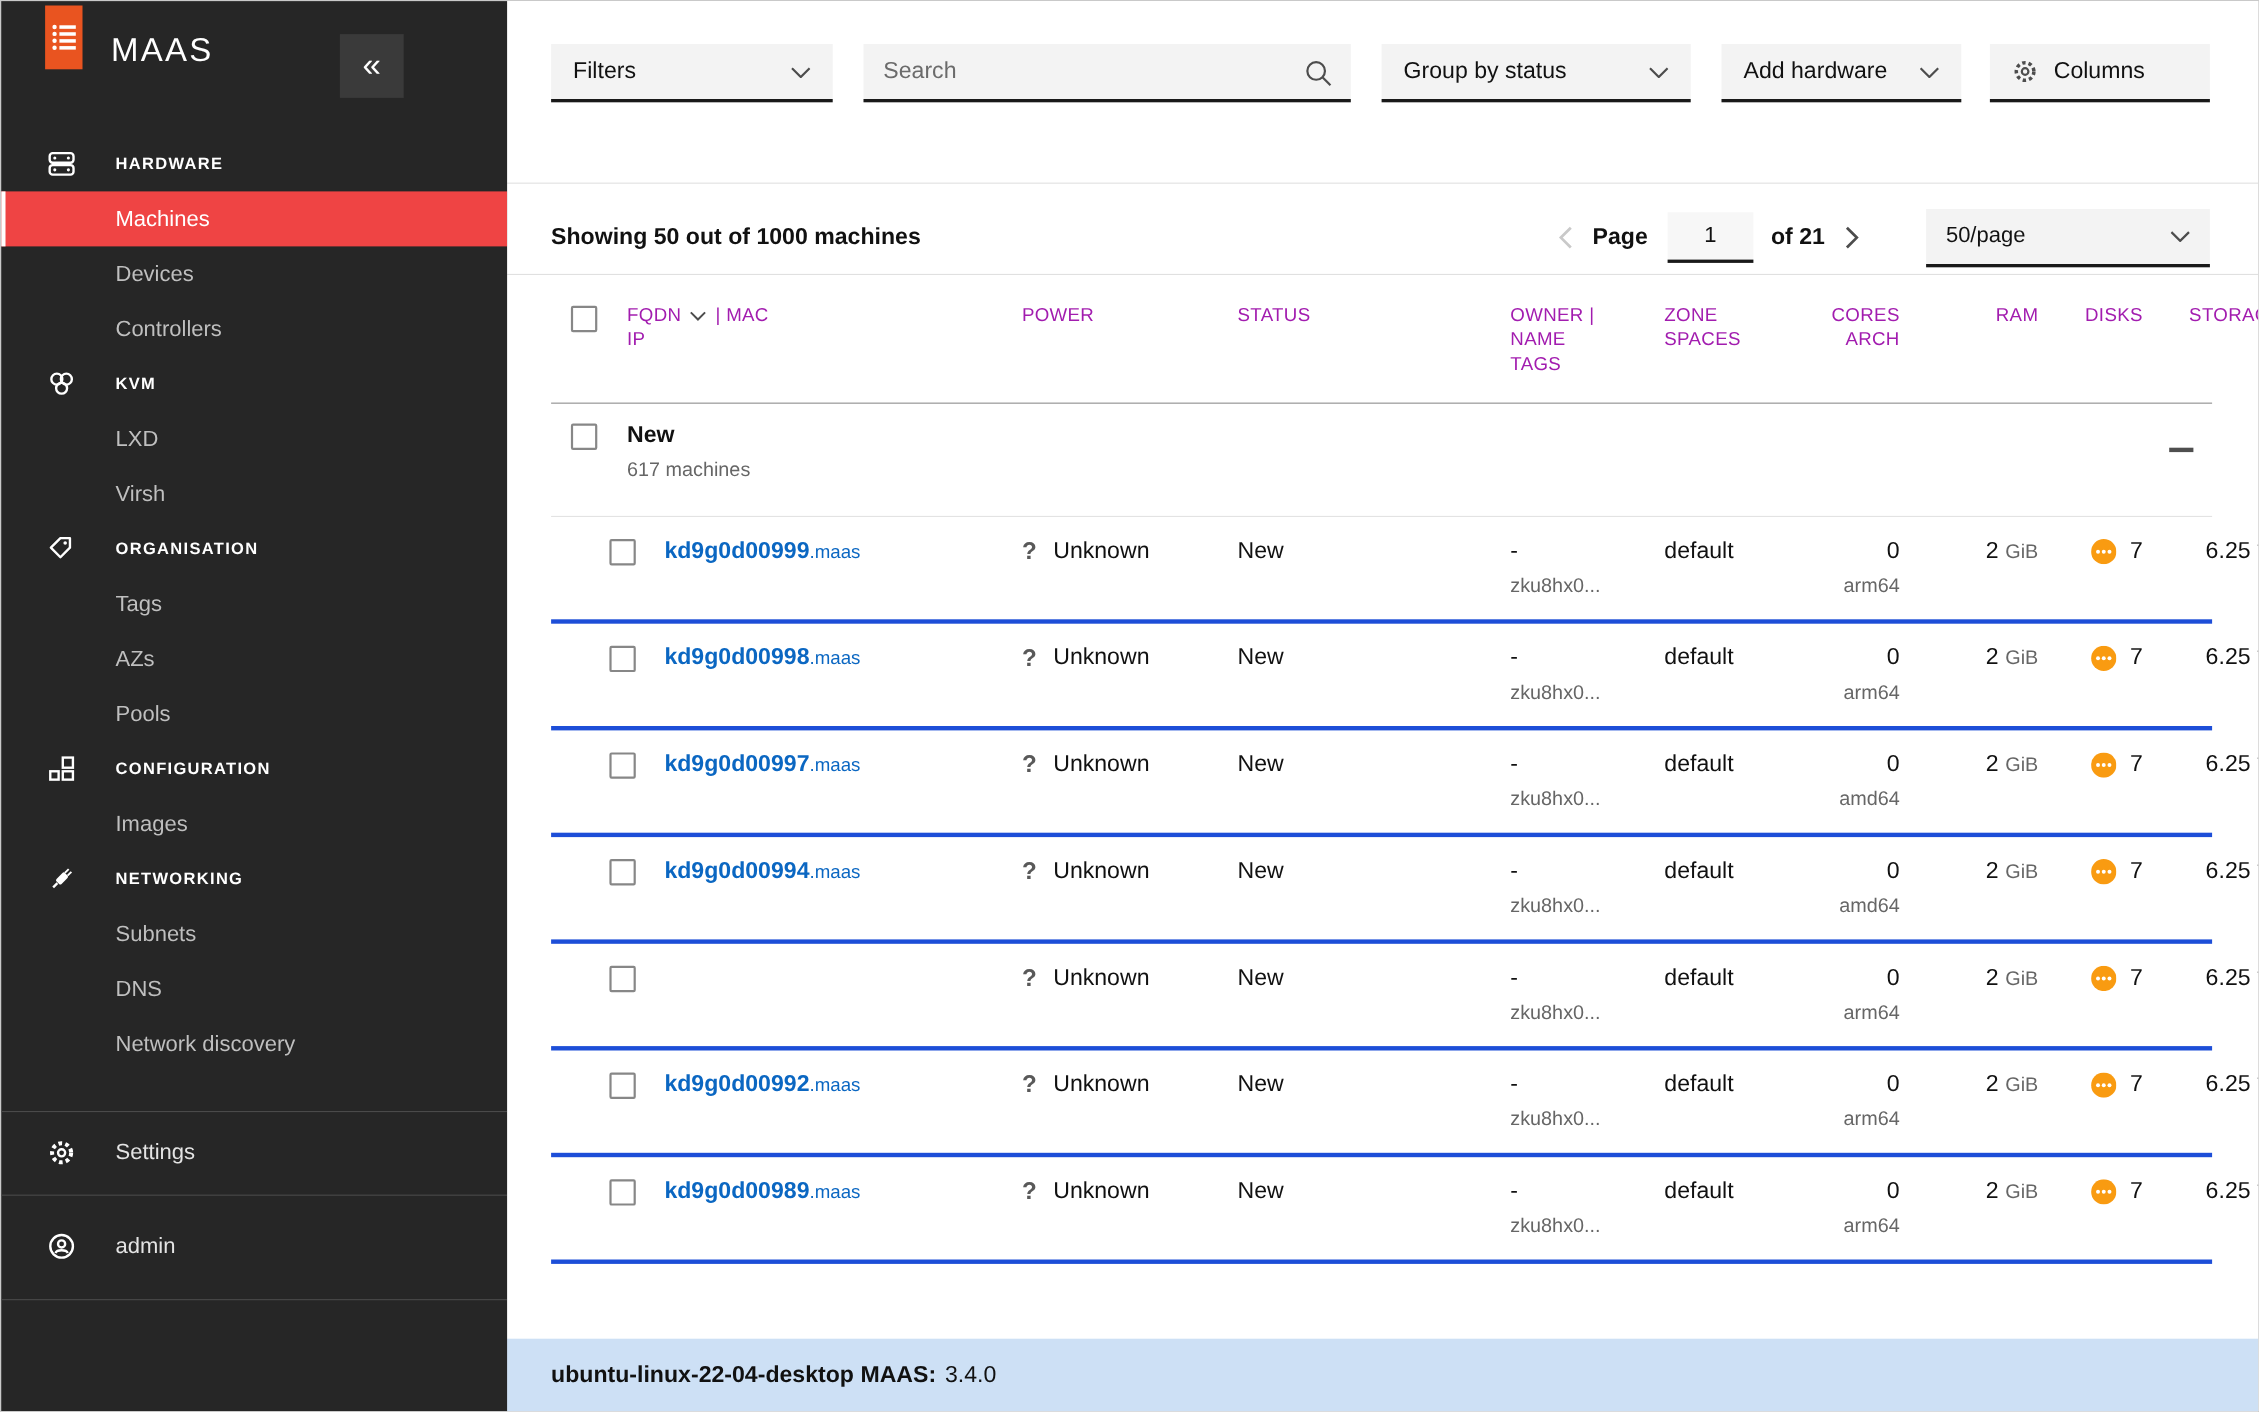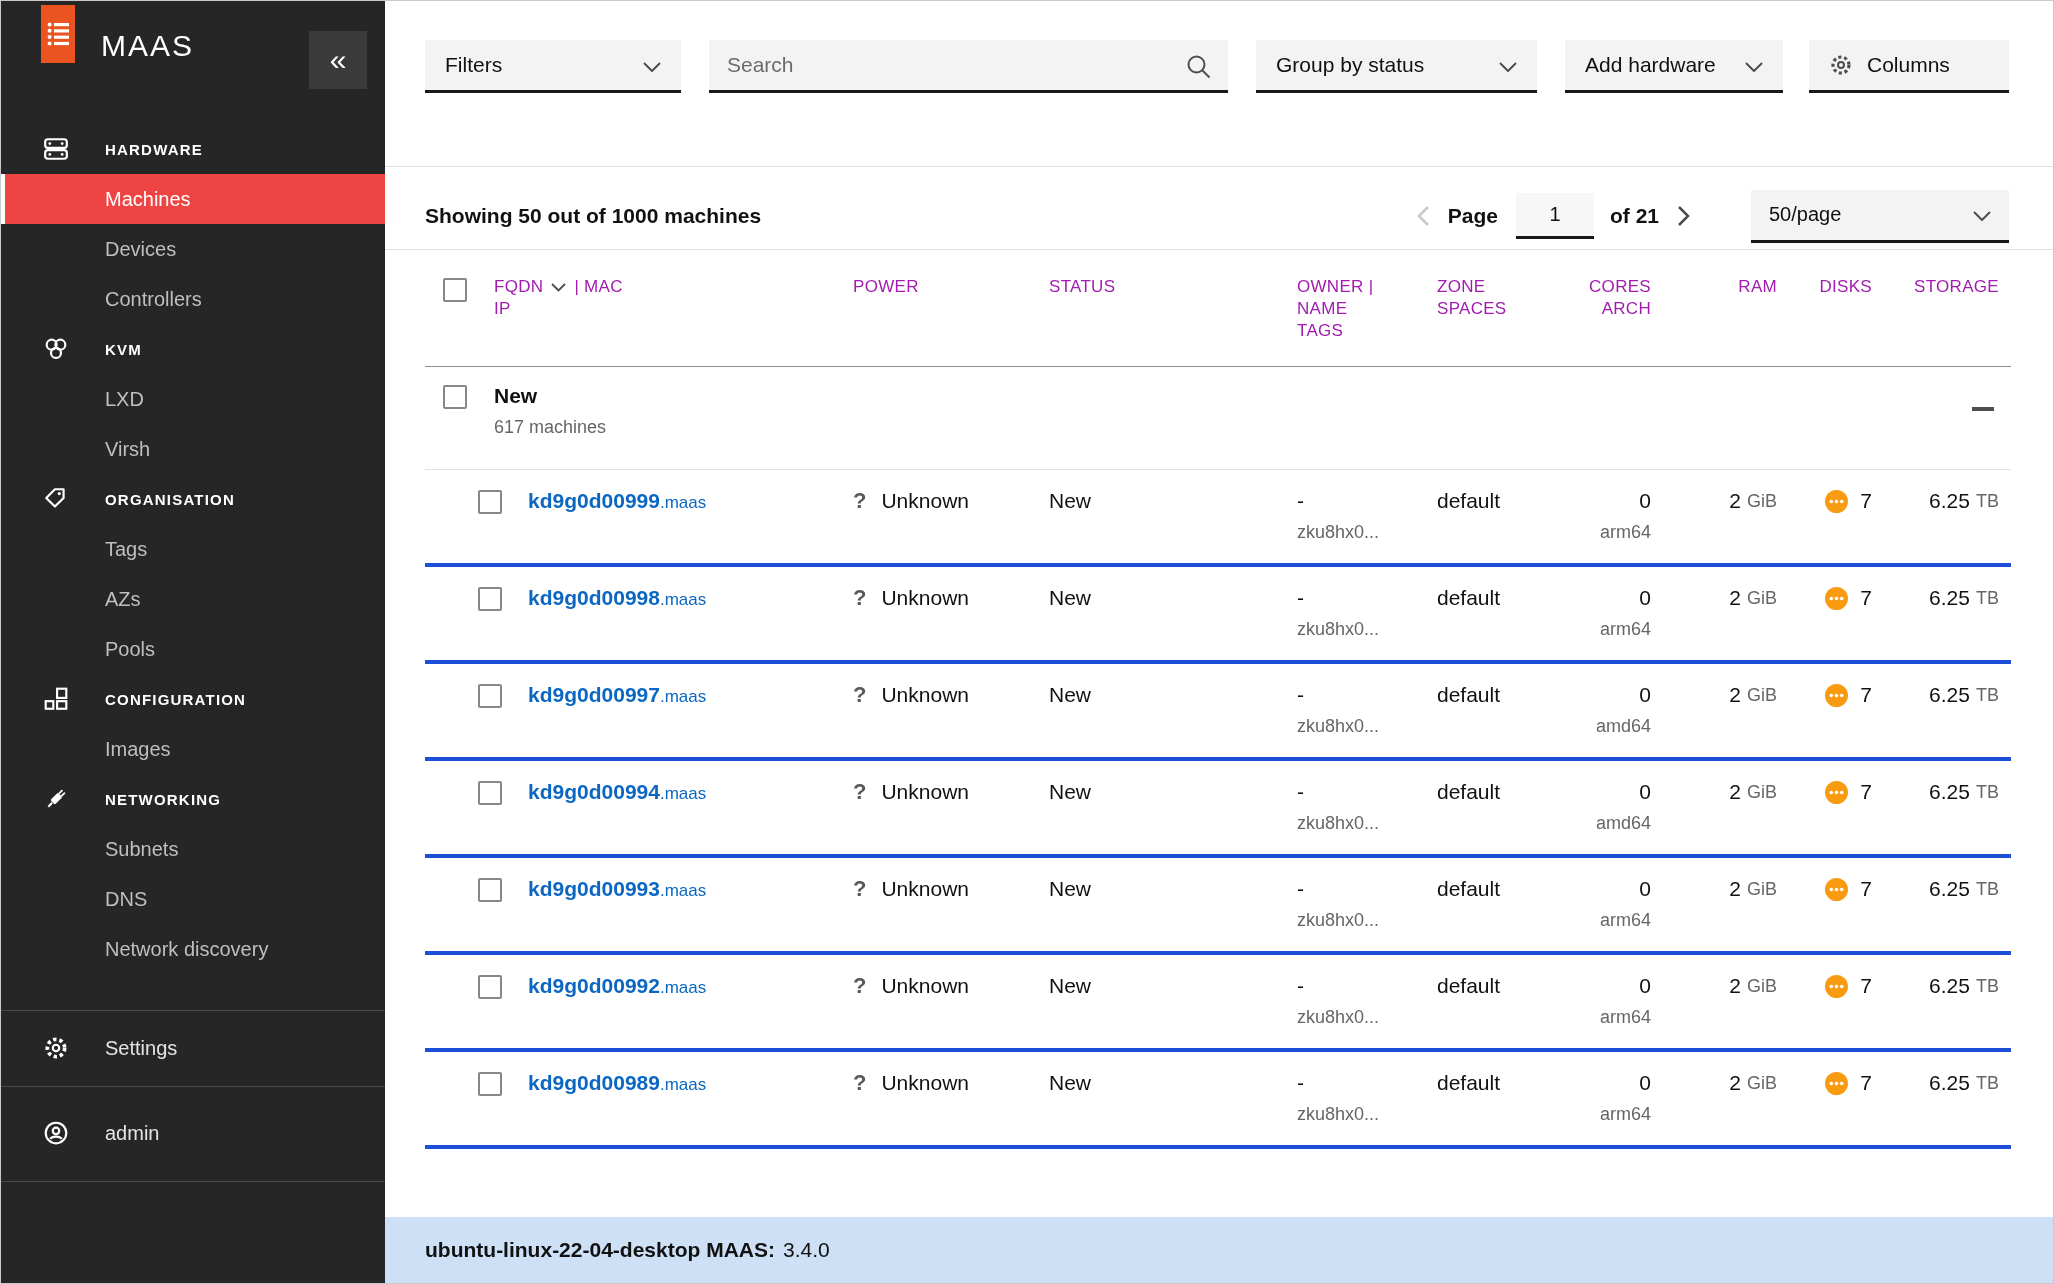--- a/index.html
+++ b/index.html
@@ -1,21 +1,21 @@
 <!DOCTYPE html>
 <html><head>
 <meta charset="utf-8">
 <style>
   * { box-sizing: border-box; margin: 0; padding: 0; }
   html,body { background:#fff; }
   body { font-family: "Liberation Sans", sans-serif; color:#111; }
   .app { width:2054px; height:1284px; display:flex; border:1px solid #c9c9c9; overflow:hidden; background:#fff; }
 
   
-  .sidebar { width:384px; flex-shrink:0; background:#262626; color:#fff; position:relative; overflow:hidden; }
+  .sidebar { width:460px; flex-shrink:0; background:#262626; color:#fff; position:relative; overflow:hidden; }
   .sidebar-header { position:relative; height:123px; }
   .logo-tile { position:absolute; left:40px; top:4px; width:34px; height:58px; background:#E95420; display:flex; align-items:center; justify-content:center; }
   .logo-title { position:absolute; left:100px; top:28px; font-size:30px; letter-spacing:2px; color:#fff; font-weight:400; }
   .collapse-btn { position:absolute; left:308px; top:30px; width:58px; height:58px; background:#3a3a3a; border:none; color:#fff; font-size:30px; line-height:58px; cursor:pointer; font-family:inherit; }
   .sb-section { height:50px; display:flex; align-items:center; padding-left:42px; }
   .sb-icon { width:26px; height:26px; margin-right:36px; display:flex; align-items:center; justify-content:center; flex-shrink:0; }
   .sb-section-label { font-size:15px; font-weight:700; letter-spacing:1.2px; color:#fff; }
   .sb-item { height:50px; display:flex; align-items:center; padding-left:104px; font-size:20px; color:#bfbfbf; cursor:pointer; }
   .sb-item.active { background:#ef4444; color:#fff; border-left:4px solid #fff; padding-left:100px; }
   .sb-divider { height:1px; background:#4a4a4a; margin:0; }
@@ -693,25 +693,20 @@
       <span>6.25</span>
                     <span class="unit">TB</span>
     </div>
                 </div>
               </div>
   </div>
 
   <div class="trow">
     <div class="cell c-lead">
       <span class="cb"></span>
-      <div class="lines">
-        <div class="l1">
-          <a class="fqdn"><span class="host">kd9g0d00993</span><span class="dom">.maas</span></a>
-        </div>
-      </div>
     </div>
     <div class="cell c-power">
                 <div class="lines">
                   <div class="l1">
       <span class="qmark">?</span>
       <span>Unknown</span>
     </div>
                 </div>
               </div>
     <div class="cell c-status">

